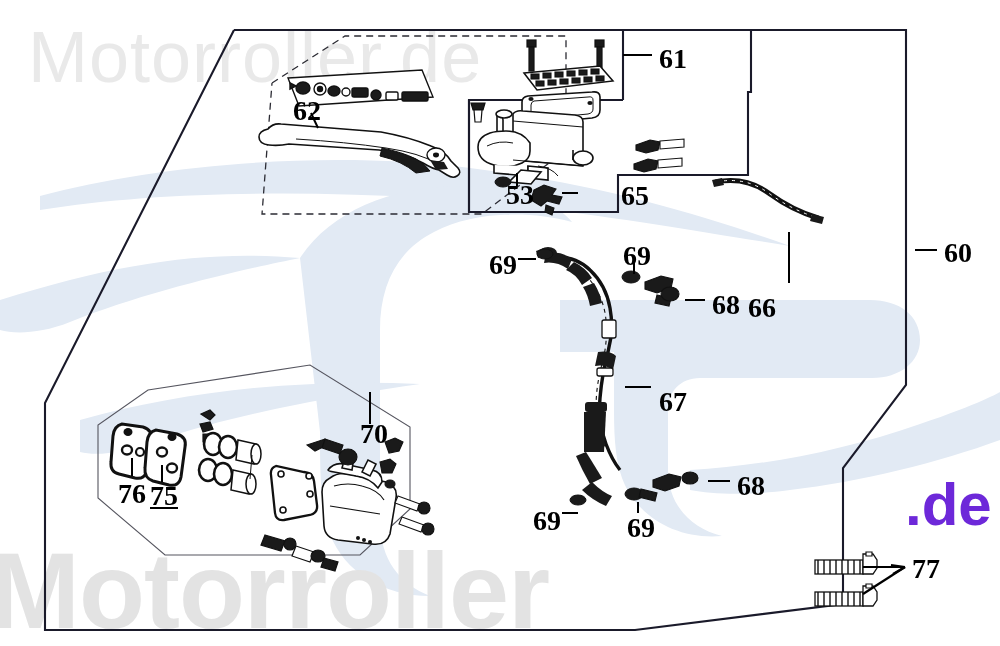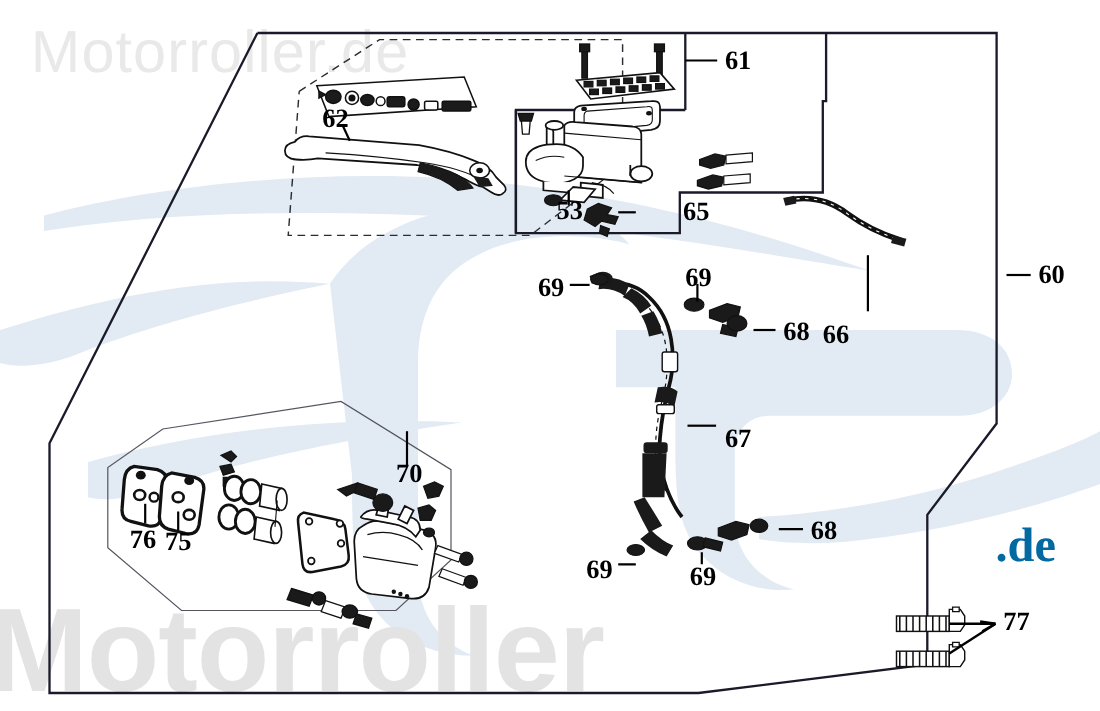--- a/index.html
+++ b/index.html
@@ -22,21 +22,21 @@
     left: 0;
     top: 0;
     width: 1000px;
     height: 646px;
   }
   #wm-top {
     position: absolute;
     left: 28px;
     top: 16px;
     font-family: "Liberation Sans", sans-serif;
-    font-size: 54px;
+    font-size: 72px;
     font-weight: 400;
     color: #e9e9e9;
     letter-spacing: 1px;
     white-space: nowrap;
     user-select: none;
   }
   #wm-bottom {
     position: absolute;
     left: -10px;
     top: 528px;
@@ -45,31 +45,31 @@
     font-weight: 700;
     color: #e3e3e3;
     letter-spacing: -1px;
     white-space: nowrap;
     user-select: none;
   }
   #wm-de {
     position: absolute;
     left: 905px;
     top: 470px;
-    font-family: Liberation Serif, serif;
-    font-size: 44px;
+    font-family: Liberation Sans, sans-serif;
+    font-size: 60px;
     font-weight: 700;
-    color: #0369a1;
+    color: #6d28d9;
     white-space: nowrap;
     user-select: none;
   }
   .callout {
     position: absolute;
     font-family: "Liberation Serif", serif;
-    font-size: 24px;
+    font-size: 28px;
     font-weight: 700;
     color: #000000;
     white-space: nowrap;
     user-select: none;
   }
 </style>
 </head>
 <body>
 
 <div id="sheet">
@@ -361,17 +361,17 @@
   <div class="callout" style="left:585px; top:180px;margin-left:36px;">65</div>
   <div class="callout" style="left:748px; top:292px;">66</div>
   <div class="callout" style="left:659px; top:386px;">67</div>
   <div class="callout" style="left:712px; top:289px;">68</div>
   <div class="callout" style="left:737px; top:470px;">68</div>
   <div class="callout" style="left:489px; top:249px;">69</div>
   <div class="callout" style="left:623px; top:240px;">69</div>
   <div class="callout" style="left:533px; top:505px;">69</div>
   <div class="callout" style="left:627px; top:512px;">69</div>
   <div class="callout" style="left:360px; top:370px;margin-top:48px;">70</div>
-  <div class="callout" style="left:150px; top:480px;">75</div>
+  <div class="callout" style="left:150px; top:480px;text-decoration:underline;">75</div>
   <div class="callout" style="left:118px; top:478px;">76</div>
   <div class="callout" style="left:912px; top:553px;">77</div>
 
 </div>
 
 </body></html>

